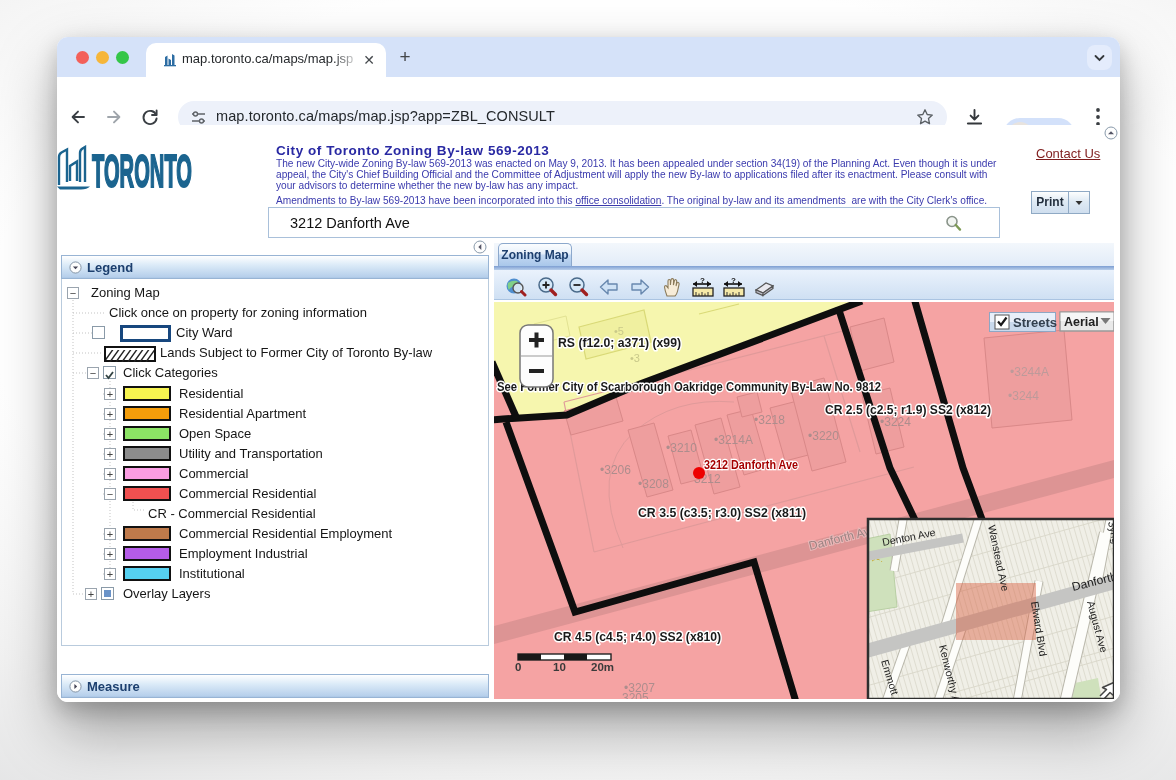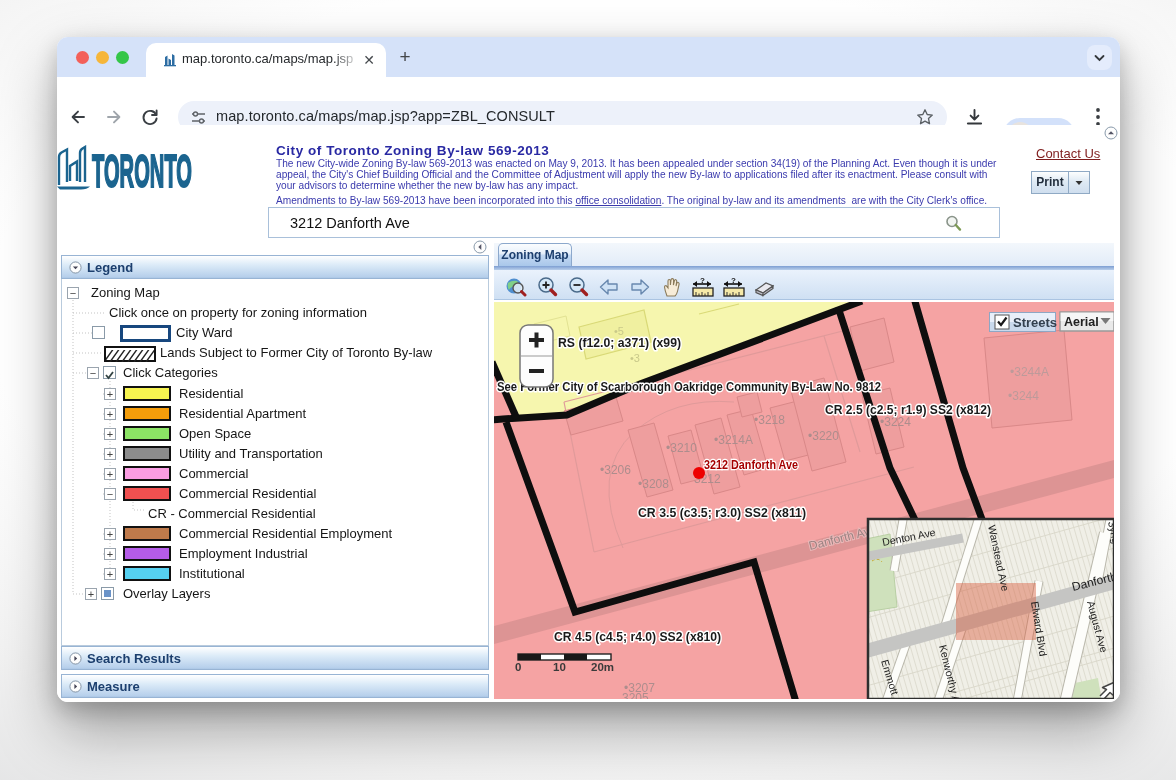--- a/index.html
+++ b/index.html
@@ -30,21 +30,21 @@
   .urltext { position:absolute; left:38px; top:7px; font-size:14.5px; color:#24282c; letter-spacing:.1px;}
   .navic { position:absolute; top:14px; }
   .avatar-pill { position:absolute; left:946px; top:25px; width:72px; height:34px; border-radius:17px; background:#d3e1fa; }
   .worktxt { position:absolute; left:34px; top:8px; font-size:14.5px; color:#1c3a5e; font-weight:400;}
   
   .page { position:absolute; left:0; top:88px; width:1063px; height:577px; background:#fff; overflow:hidden; }
   .hdr-title { position:absolute; left:219px; top:18px; font-size:13.5px; letter-spacing:.55px; font-weight:bold; color:#2929a3; }
   .hdr-body { position:absolute; left:219px; top:33px; font-size:10.15px; line-height:11.2px; color:#3a3aad; white-space:nowrap; }
   .hdr-amend { position:absolute; left:219px; top:70px; font-size:10.15px; color:#3a3aad; white-space:nowrap; }
   .contact { position:absolute; left:979px; top:21px; font-size:13px; color:#7f1d1d; text-decoration:underline; }
-  .printwrap { position:absolute; left:974px; top:46px; height:35px; display:flex; }
+  .printwrap { position:absolute; left:974px; top:60px; height:35px; display:flex;align-items:center; }
   .printbtn { width:38px; height:23px; border:1px solid #8fa9c4; background:linear-gradient(#fdfefe,#dfeaf4 45%,#cfdeee); font-weight:bold; font-size:12px; color:#1f2b3a; text-align:center; line-height:21px; }
   .printarr { width:21px; height:23px; border:1px solid #8fa9c4; border-left:none; background:linear-gradient(#fdfefe,#dfeaf4 45%,#cfdeee); text-align:center; }
   .searchbox { position:absolute; left:211px; top:82px; width:732px; height:31px; border:1px solid #a9c0da; background:#fff; }
   .searchtxt { position:absolute; left:21px; top:7px; font-size:14.5px; color:#101010; }
   
   .panelhdr { position:absolute; left:4px; width:428px; height:24px;
      background:linear-gradient(#ffffff,#dcebf8 40%,#b6cfeb 95%,#a9c5e4);
      border:1px solid #98b4d4; }
   .panelhdr .cap { position:absolute; left:25px; top:4px; font-size:13px; font-weight:bold; color:#1c3f6e; }
   .tree { position:absolute; left:4px; top:154px; width:428px; height:367px; background:#fff; border:1px solid #b9cbdd; border-top:none; }
@@ -243,27 +243,20 @@
       <div class="row" style="left:117px;top:267px">Employment Industrial</div>
       <div class="exp" style="left:42px;top:289px">+</div>
       <div class="sw" style="left:61px;top:287px;background:#56d0f0"></div>
       <div class="row" style="left:117px;top:287px">Institutional</div>
       <div class="exp" style="left:23px;top:309px">+</div>
       <div class="cb" style="left:39px;top:308px">
           <div style="position:absolute;left:2px;top:2px;width:7px;height:7px;background:#6a93c8"></div>
         </div>
       <div class="row" style="left:61px;top:307px">Overlay Layers</div>
     </div>
-    <div class="panelhdr" style="top:521px">
-      <svg style="position:absolute;left:7px;top:5px" width="13" height="13" viewBox="0 0 14 14">
-          <circle cx="7" cy="7" r="6" fill="#fdfdfd" stroke="#7d8ea0"></circle>
-          <path d="M5.8 4.2 L8.8 7 L5.8 9.8 Z" fill="#445"></path>
-        </svg>
-      <div class="cap">Search Results</div>
-    </div>
     <div class="panelhdr" style="top:549px">
       <svg style="position:absolute;left:7px;top:5px" width="13" height="13" viewBox="0 0 14 14">
           <circle cx="7" cy="7" r="6" fill="#fdfdfd" stroke="#7d8ea0"></circle>
           <path d="M5.8 4.2 L8.8 7 L5.8 9.8 Z" fill="#445"></path>
         </svg>
       <div class="cap">Measure</div>
     </div>
 
     <div id="mappanel" style="position:absolute;left:437px;top:118px;width:620px;height:456px;">
       <div style="position:absolute;left:0;top:0;width:620px;height:23px;background:linear-gradient(#f3f7fc,#e2ecf8);"></div>

